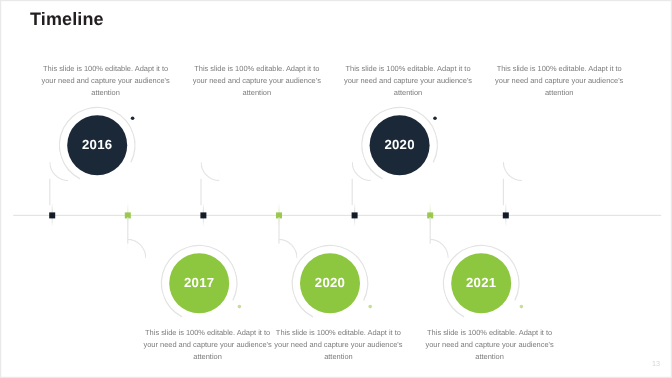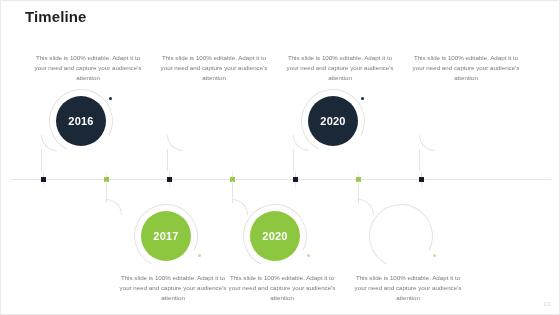--- a/index.html
+++ b/index.html
@@ -212,20 +212,21 @@
     <div class="desc" style="margin-top:3px;">This slide is 100% editable. Adapt it to your need and capture your audience's attention</div>
   </div>
 
   <div class="axis-dot green" style="left:355px; top:176px;"></div>
   <div class="tick green" style="left:357px; top:168px;"></div>
   <div class="stem" style="left:357px; top:180px; height:22px;"></div>
   <div class="curve" style="left:357px; top:198px; width:16px; height:16px; border-radius:0 16px 0 0; border-bottom:none; border-left:none;"></div>
   <div class="milestone" style="left:342px; top:203px;">
     <div class="node-wrap">
       <div class="ring"></div>
+      <div class="disc green">2021</div>
       <div class="accent-dot green"></div>
     </div>
     <div class="desc" style="margin-top:3px;">This slide is 100% editable. Adapt it to your need and capture your audience's attention</div>
   </div>
 
   <div id="page-number">13</div>
 
 </div>
 
 </body></html>

